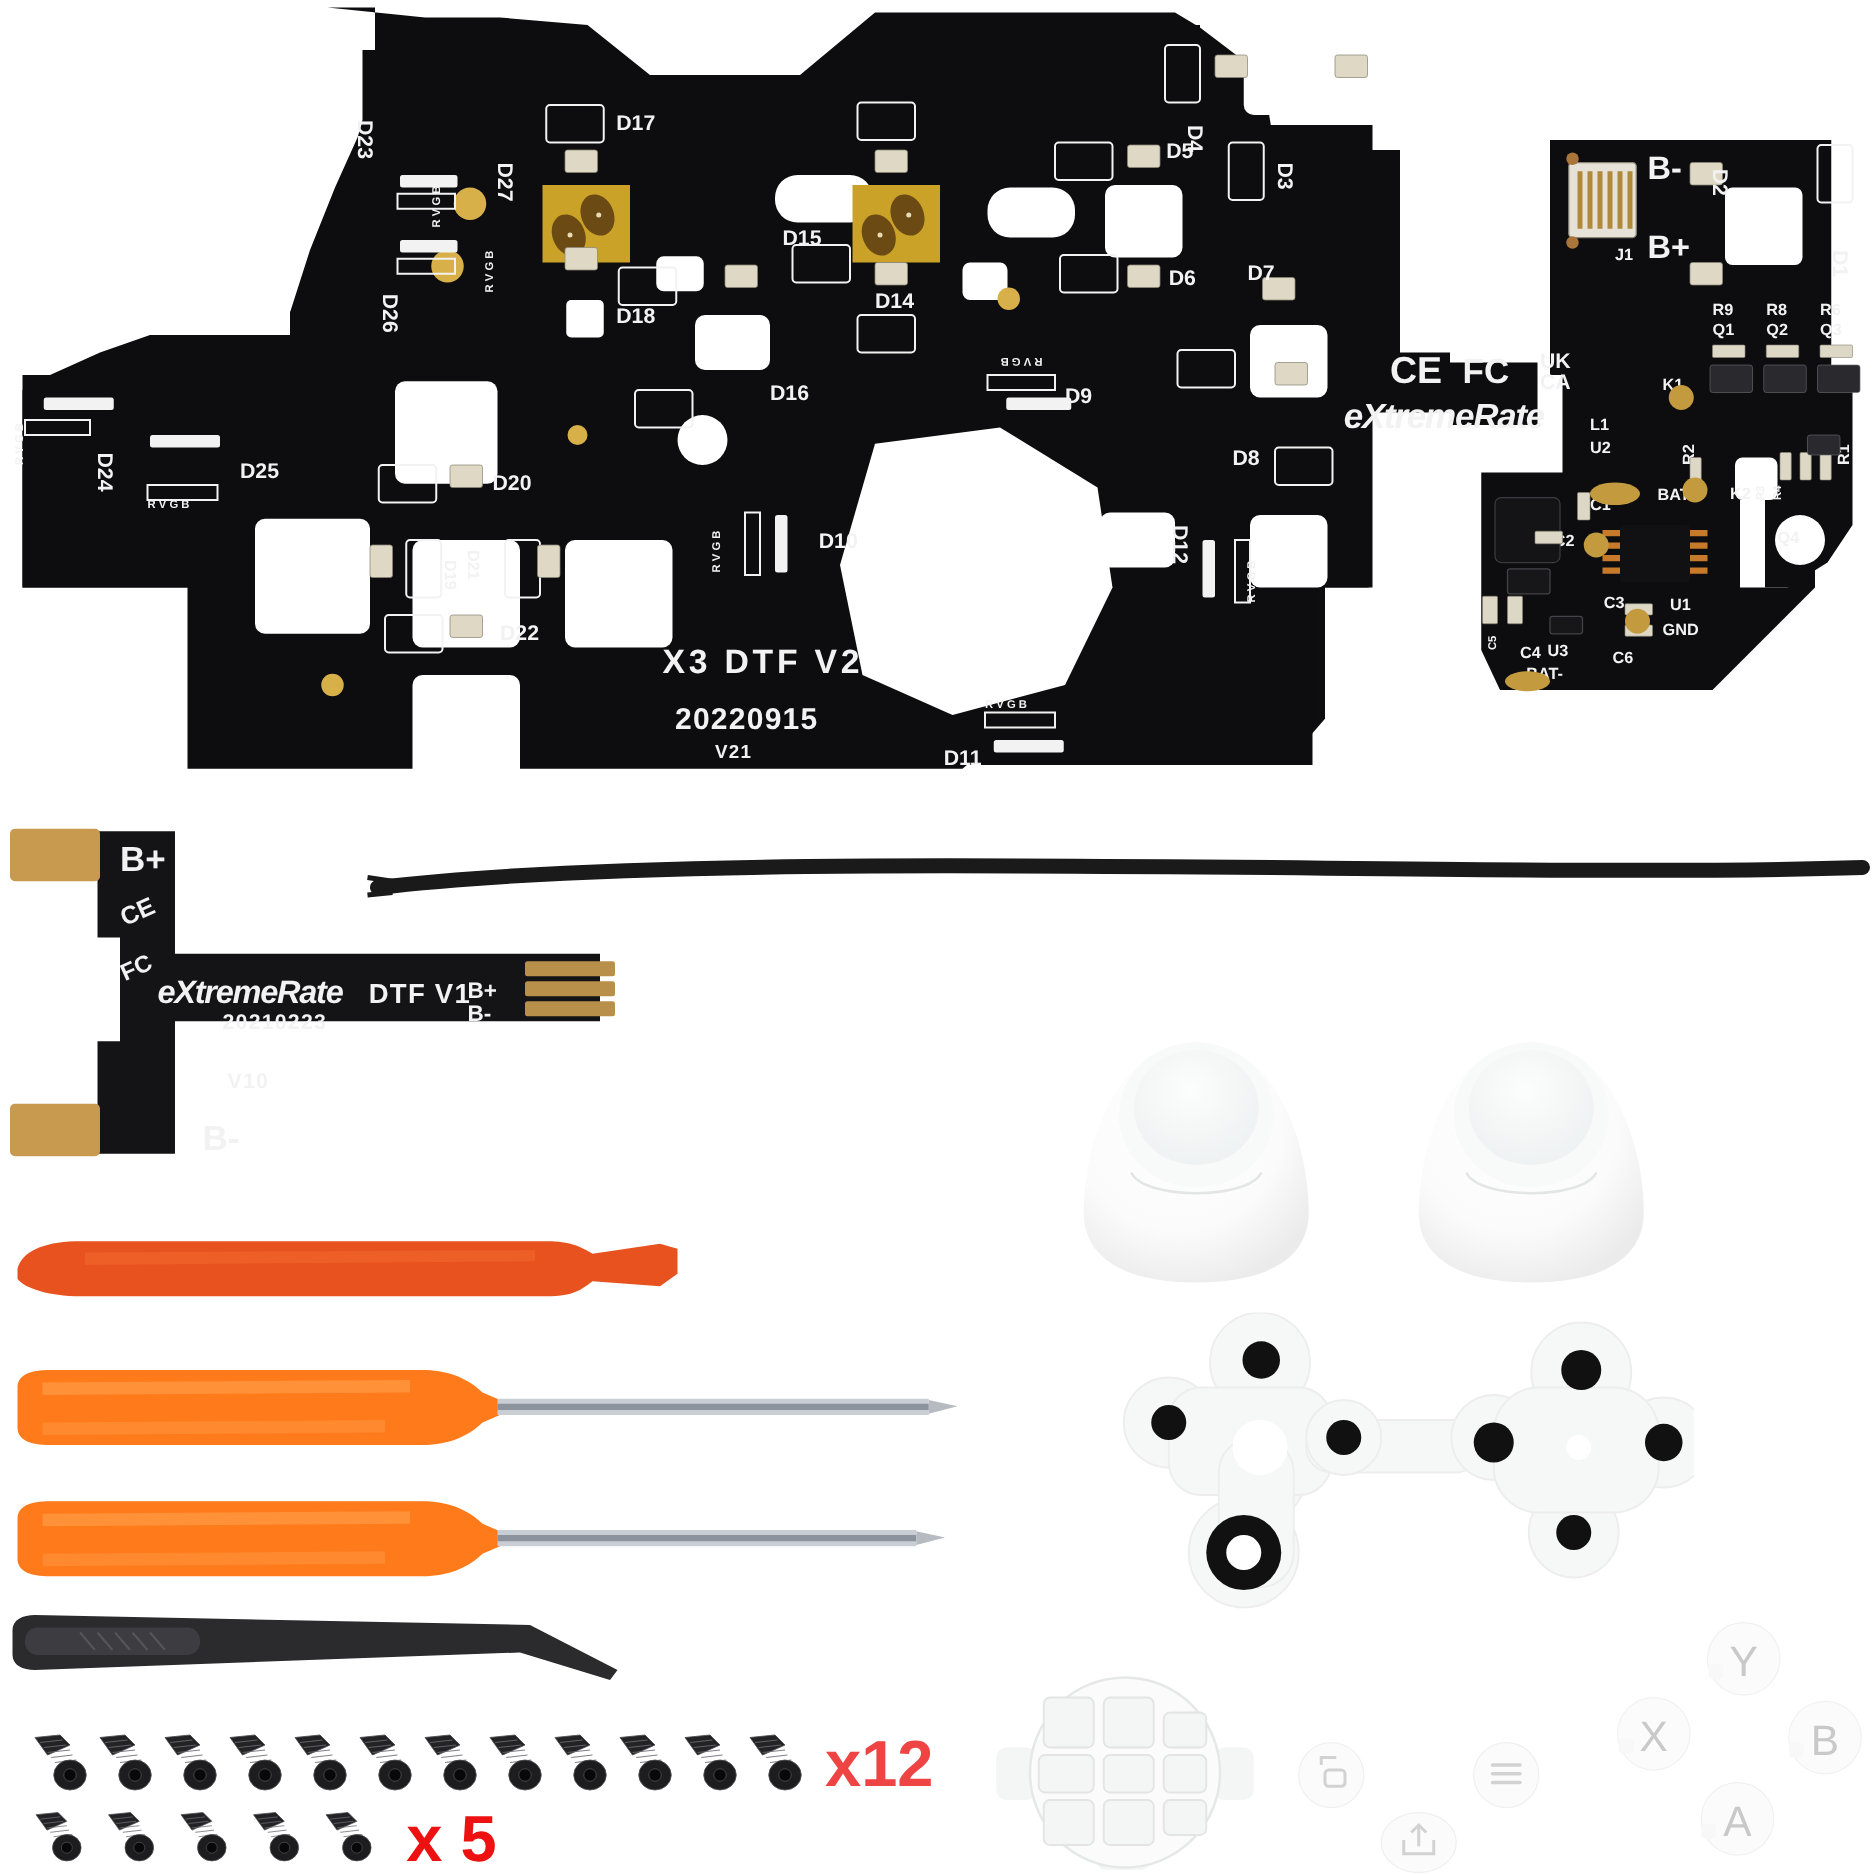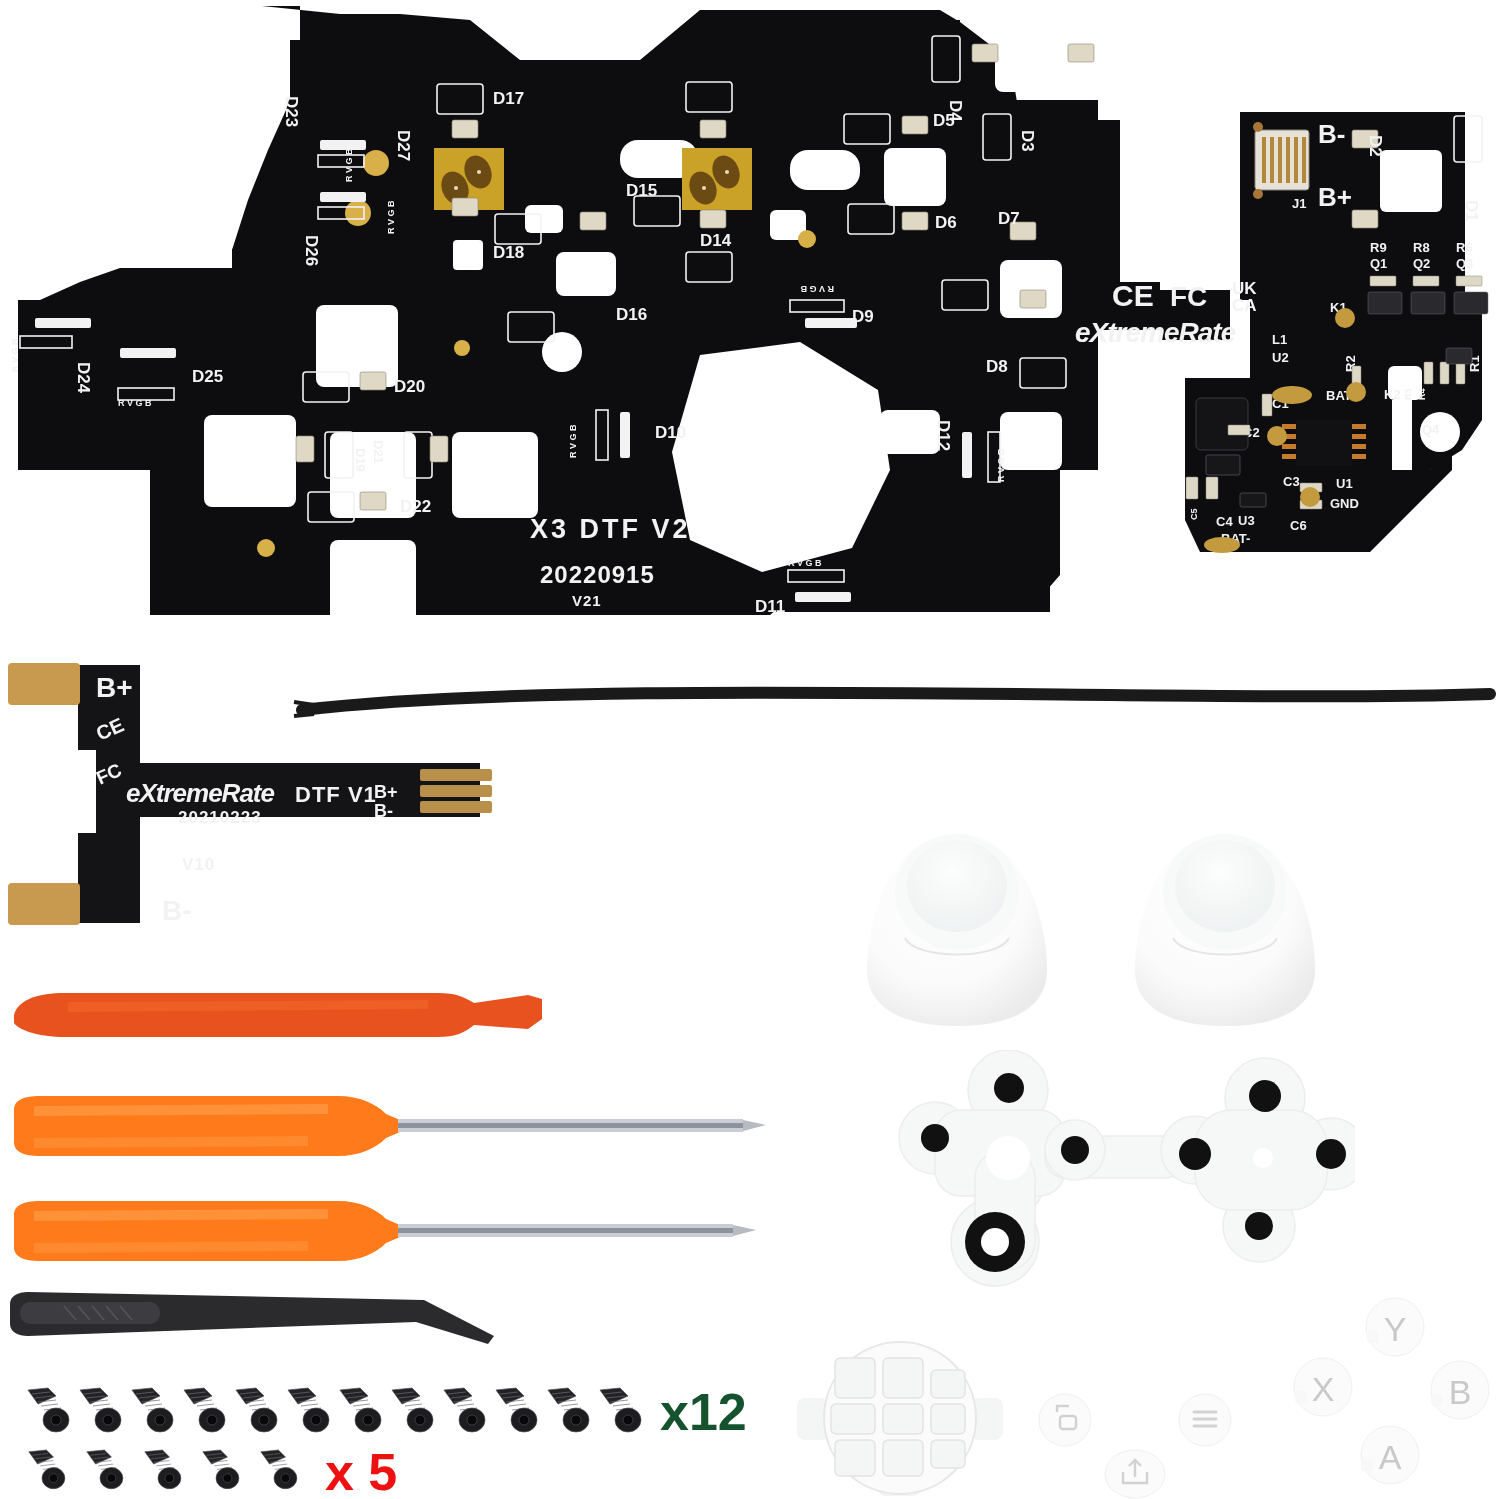--- a/index.html
+++ b/index.html
@@ -584,21 +584,21 @@
     <path d="M23,18 L40,16" stroke="#6a6a72"></path>
     <path d="M26,22 L43,20" stroke="#6a6a72"></path>
     <ellipse cx="38" cy="32" rx="13" ry="12" fill="#1d1d20"></ellipse>
     <circle cx="38" cy="32" r="5" fill="#08080a"></circle>
   </g>
         </g>
       </g>
   </svg>
 
   <div class="abs" style="left:660px;top:1382px;">
-    <span style="color:#14532d;font-weight:bold;font-size:52px;margin-top:16px;">x12</span>
+    <span style="color:#ef4444;font-weight:bold;font-size:52px;margin-top:16px;">x12</span>
   </div>
   <div class="abs" style="left:325px;top:1442px;">
     <span style="color:#ee1111;font-weight:bold;font-size:52px;">x 5</span>
   </div>
 
   <svg class="abs" style="left:845px;top:820px;" width="620" height="215" viewBox="0 0 620 215">
     <defs>
       <radialGradient id="tsg" cx="42%" cy="32%" r="72%">
         <stop offset="0%" stop-color="#ffffff"></stop>
         <stop offset="65%" stop-color="#fbfbfb"></stop>

